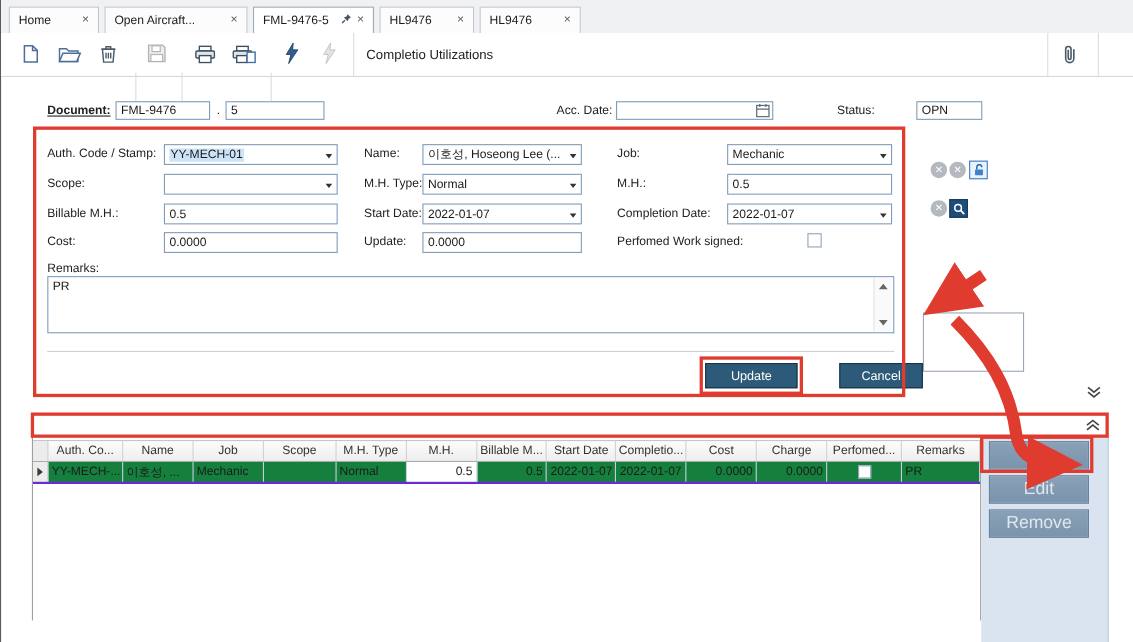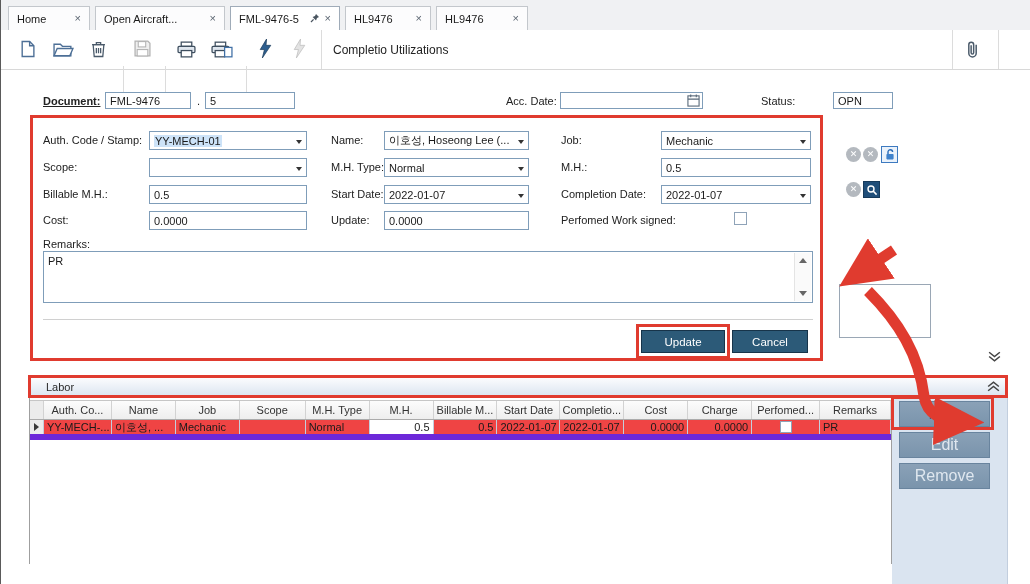--- a/index.html
+++ b/index.html
@@ -46,21 +46,21 @@
   
   .laborbar{position:absolute;left:28px;top:377px;width:978px;height:19px;
     background:linear-gradient(#fbfcfe,#dde6f1);border-top:1px solid #cdd6e2;border-bottom:1px solid #bcc7d4;
     display:flex;align-items:center;padding-left:17px;box-sizing:border-box;color:#2a2a2a}
   .grid{position:absolute;left:28px;top:396px;width:863px;height:168px;background:#fff;
     border-left:1px solid #9f9f9f;border-right:1px solid #9f9f9f;box-sizing:border-box;padding-top:4px}
   .g-header{display:flex;height:20px;box-sizing:border-box;border-top:1px solid #c6c6c6;
     border-bottom:1px solid #ababab;background:linear-gradient(#fcfcfc,#eeeeee)}
   .g-header .gc{display:flex;align-items:center;justify-content:center;border-right:1px solid #d2d2d2;
     color:#333;overflow:hidden;white-space:nowrap;box-sizing:border-box}
-  .g-row{display:flex;height:20px;background:#ef4444;border-bottom:6px solid #6d28d9;box-sizing:border-box}
+  .g-row{display:flex;height:20px;background:#15803d;border-bottom:2px solid #6d28d9;box-sizing:border-box}
   .g-row .gc{display:flex;align-items:center;padding:0 3px;border-right:1px solid #c3cedd;
     overflow:hidden;white-space:nowrap;box-sizing:border-box}
   .gc.num{justify-content:flex-end}
   .gc.cen{justify-content:center;padding:0}
   .gc.white{background:#fff}
   .gsel{background:#ececec}
   .tri-right{width:0;height:0;border-top:4px solid transparent;border-bottom:4px solid transparent;
     border-left:5px solid #3a3a3a;margin:0 auto}
   .ckbox{width:12px;height:12px;background:#fff;border:1px solid #8fa3b8;box-sizing:border-box}
   .c0{width:14px}.c1{width:68px}.c2{width:64px}.c3{width:64px}.c4{width:66px}.c5{width:64px}.c6{width:64px}
@@ -283,25 +283,22 @@
     <span>PR</span>
     <span class="ta-scroll">
       <span class="sarr-up"></span>
       <span class="sarr-down"></span>
     </span>
   </div>
 
   <span class="hline" style="left:42px;top:319px;width:770px"></span>
 
   <div class="btn-dark" style="left:640px;top:330px;width:84px;height:23px">Update</div>
-  <div class="btn-dark" style="left:731px;top:330px;width:76px;height:23px">Cancel</div>
-
-  <div class="laborbar">
-    <span>Labor</span>
-  </div>
+  <div class="btn-dark" style="left:762px;top:330px;width:76px;height:23px">Cancel</div>
+
   <span class="abs" style="left:985px;top:379px">
     <svg width="15" height="15" viewBox="0 0 14 12">
         <path d="M2 6l5-4 5 4M2 10l5-4 5 4" fill="none" stroke="#444" stroke-width="1.4"></path>
       </svg>
   </span>
 
   <div class="grid">
     <div class="g-header">
       <span class="gc c0 gsel"></span>
       <span class="gc c1">Auth. Co...</span>

